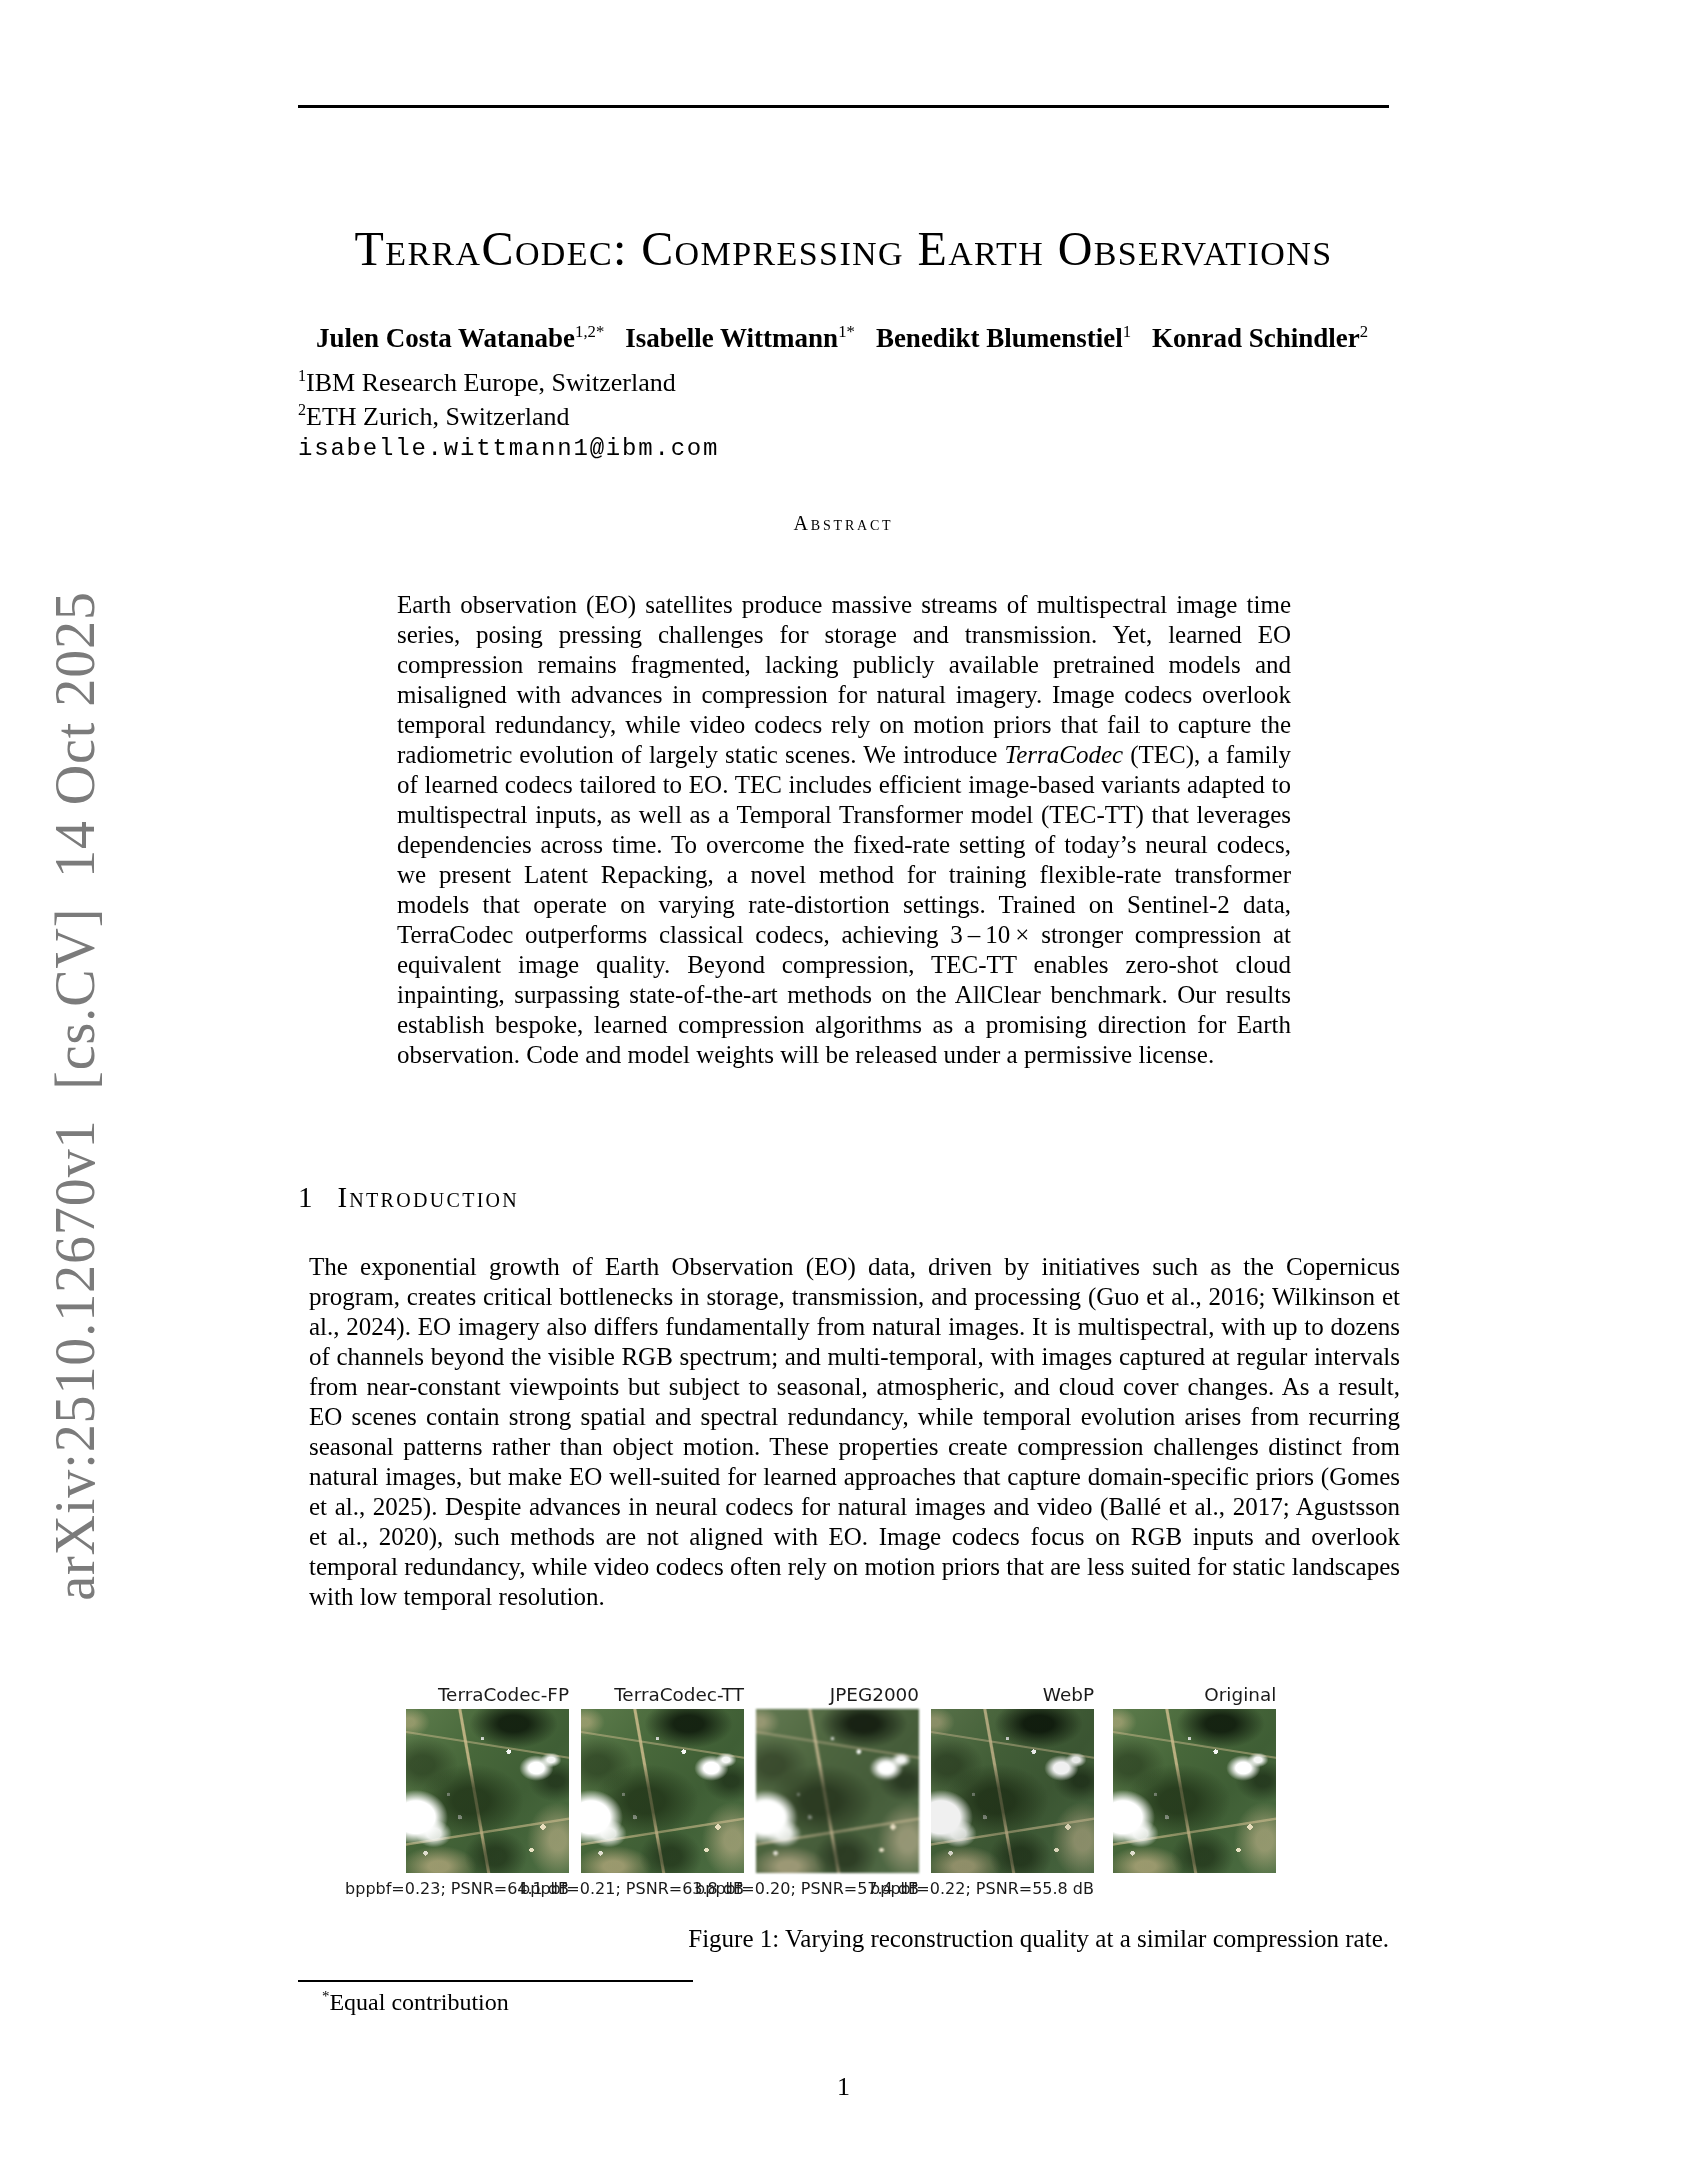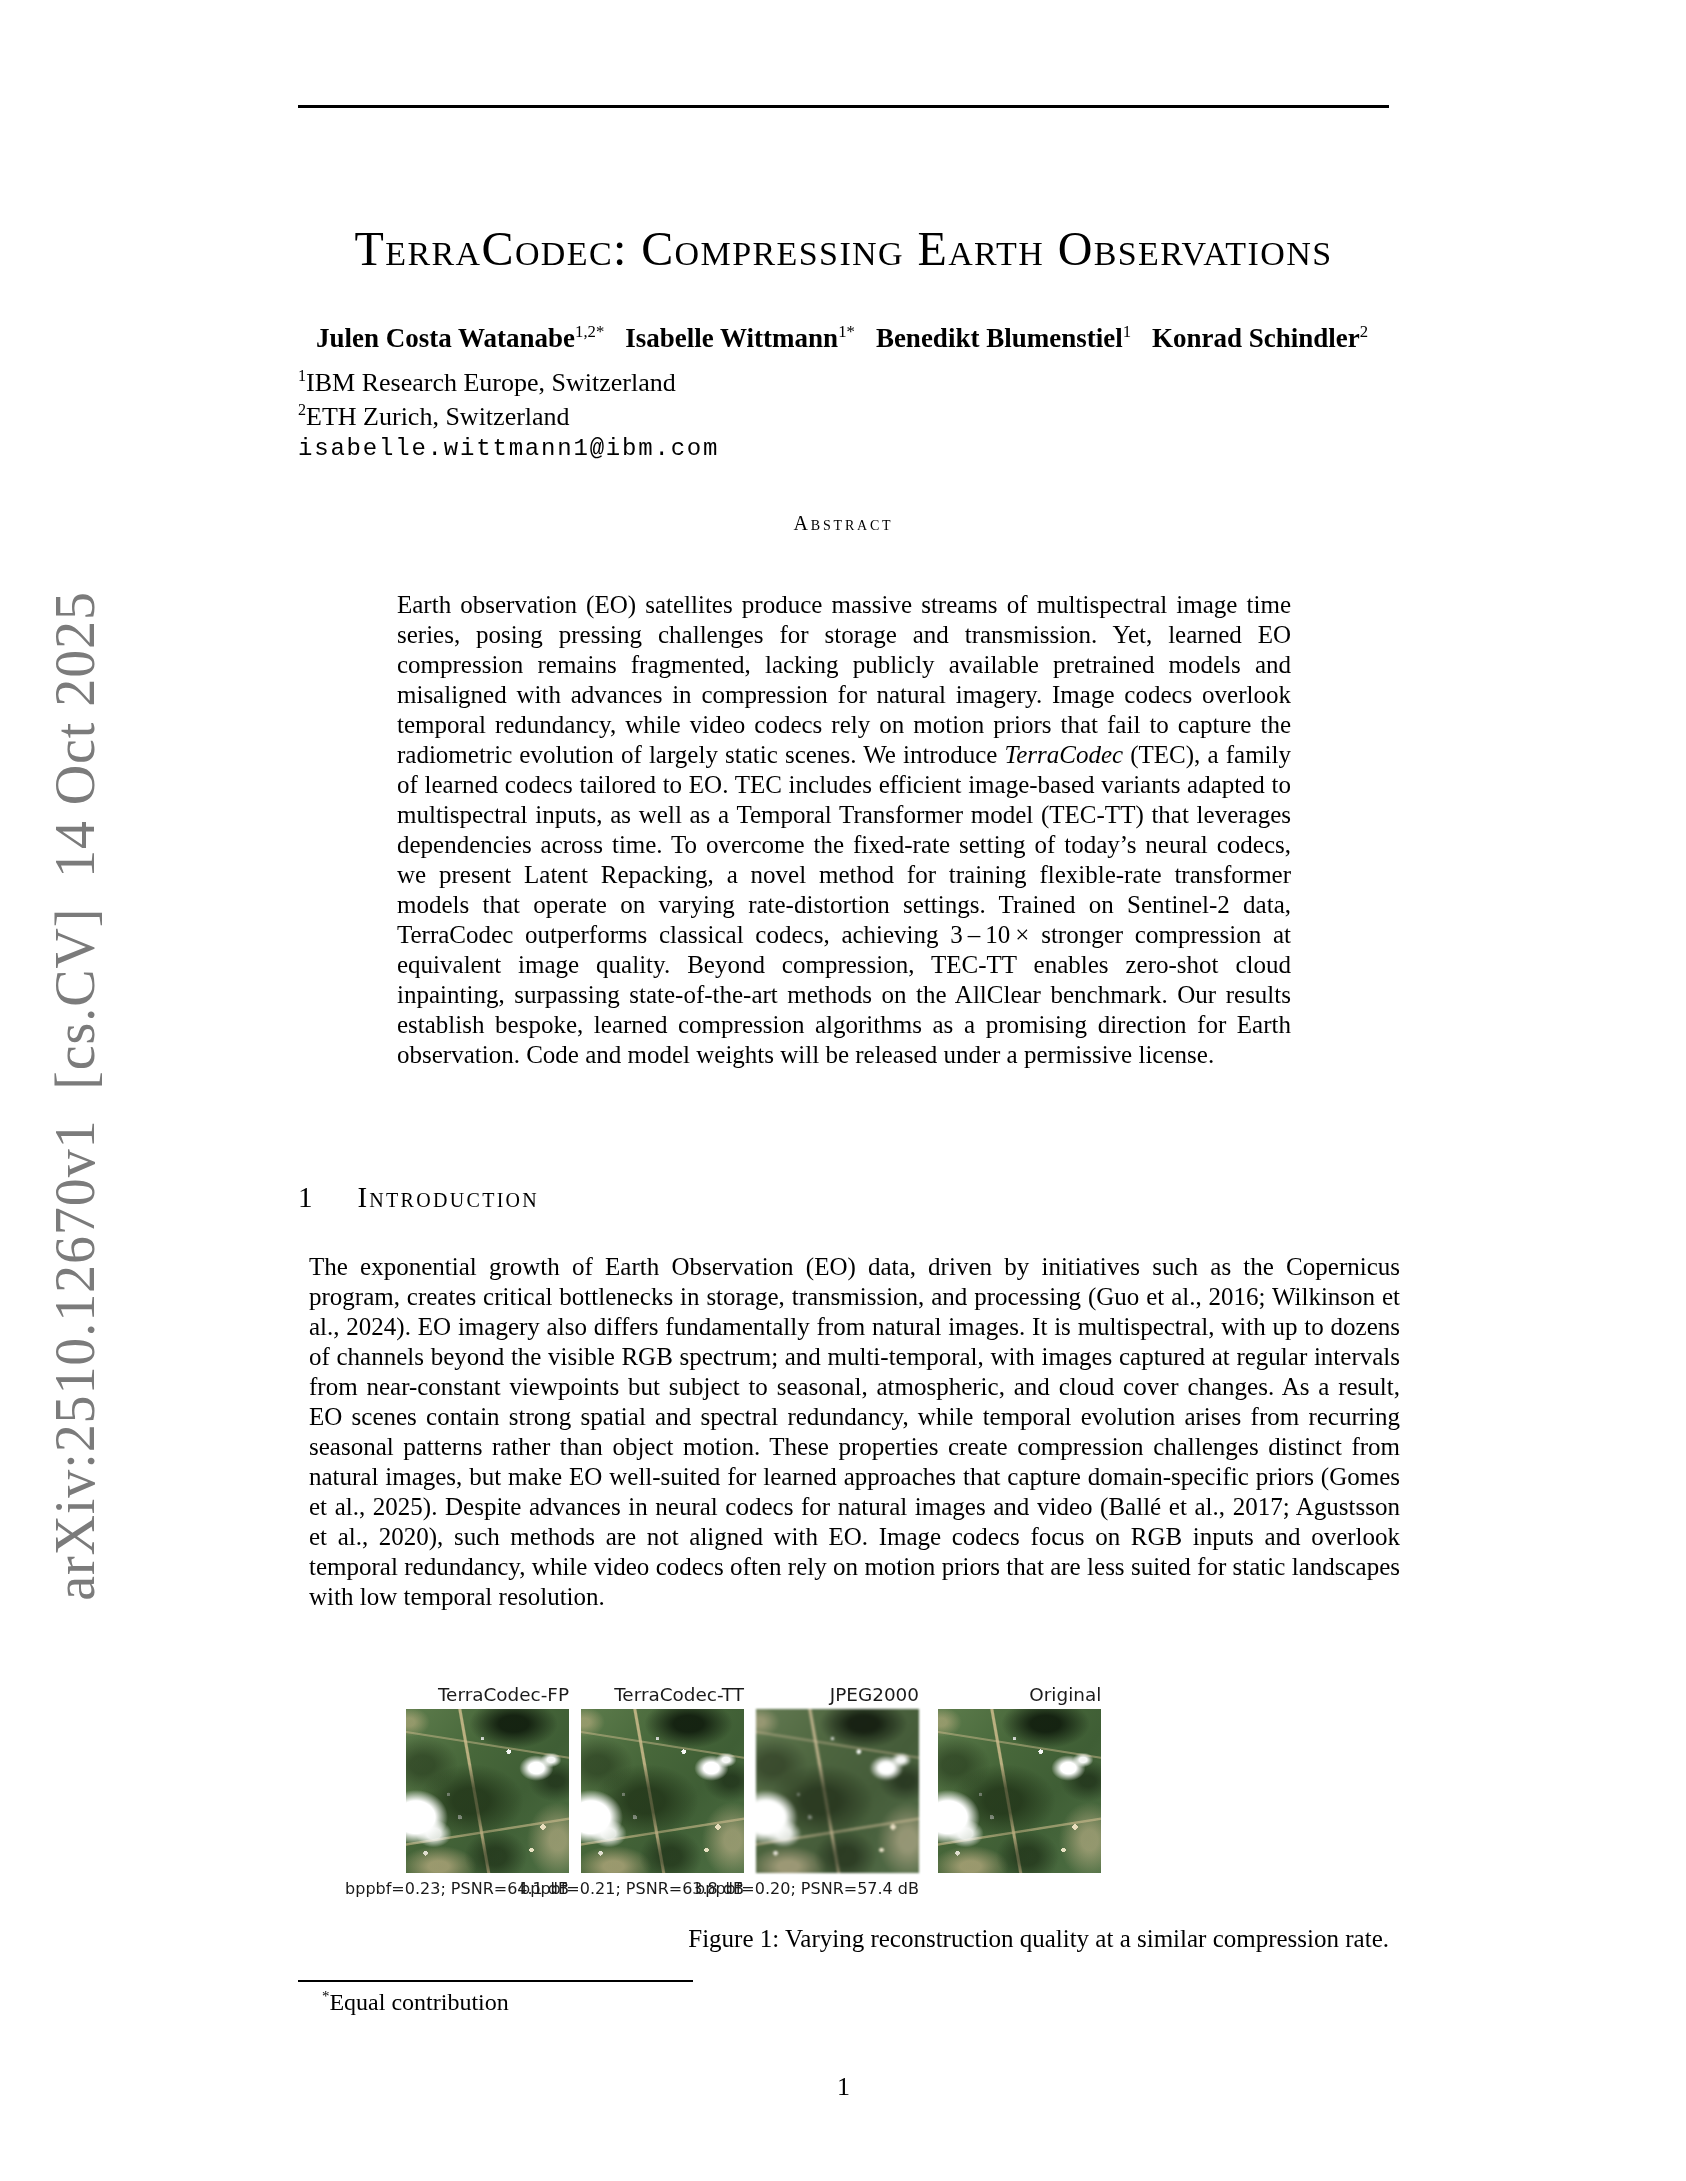--- a/index.html
+++ b/index.html
@@ -43,21 +43,21 @@
   }
   .abstract-body{
     position:absolute;left:397px;top:590px;width:894px;margin:0;
     font-size:25px;line-height:30px;text-align:justify;
   }
   
   .section-head{
     position:absolute;left:298px;top:1181px;margin:0;
     font-size:29px;font-weight:400;letter-spacing:0.9px;
   }
-  .section-head .sec-title{font-variant:small-caps;letter-spacing:2.3px;margin-left:44px;}
+  .section-head .sec-title{font-variant:small-caps;letter-spacing:2.3px;margin-left:24px;}
   .intro-par{
     position:absolute;left:298px;top:1241px;width:1091px;margin:11px;
     font-size:25px;line-height:30px;text-align:justify;
   }
   
   .fig-row{position:absolute;left:406px;top:1685px;display:flex;}
   .panel{width:163px;margin-right:12px;display:flex;flex-direction:column;align-items:flex-end;}
   .panel.last{margin-left:7.3px;margin-right:0;}
   .panel-label{
     font-family:"DejaVu Sans", sans-serif;font-size:18.4px;color:#1a1a1a;
@@ -145,20 +145,25 @@
     <div class="panel">
       <div class="panel-label">TerraCodec-TT</div>
       <div class="sat v1"></div>
       <div class="panel-cap">bppbf=0.21; PSNR=63.8 dB</div>
     </div>
     <div class="panel">
       <div class="panel-label">JPEG2000</div>
       <div class="sat v2"></div>
       <div class="panel-cap">bppbf=0.20; PSNR=57.4 dB</div>
     </div>
+    <div class="panel">
+      <div class="panel-label">WebP</div>
+      <div class="sat v3"></div>
+      <div class="panel-cap">bppbf=0.22; PSNR=55.8 dB</div>
+    </div>
     <div class="panel last">
       <div class="panel-label">Original</div>
       <div class="sat v4"></div>
       <div class="panel-cap"></div>
     </div>
   </div>
 
   <div class="fig-caption">Figure 1: Varying reconstruction quality at a similar compression rate.</div>
 
   <div class="foot-rule"></div>

